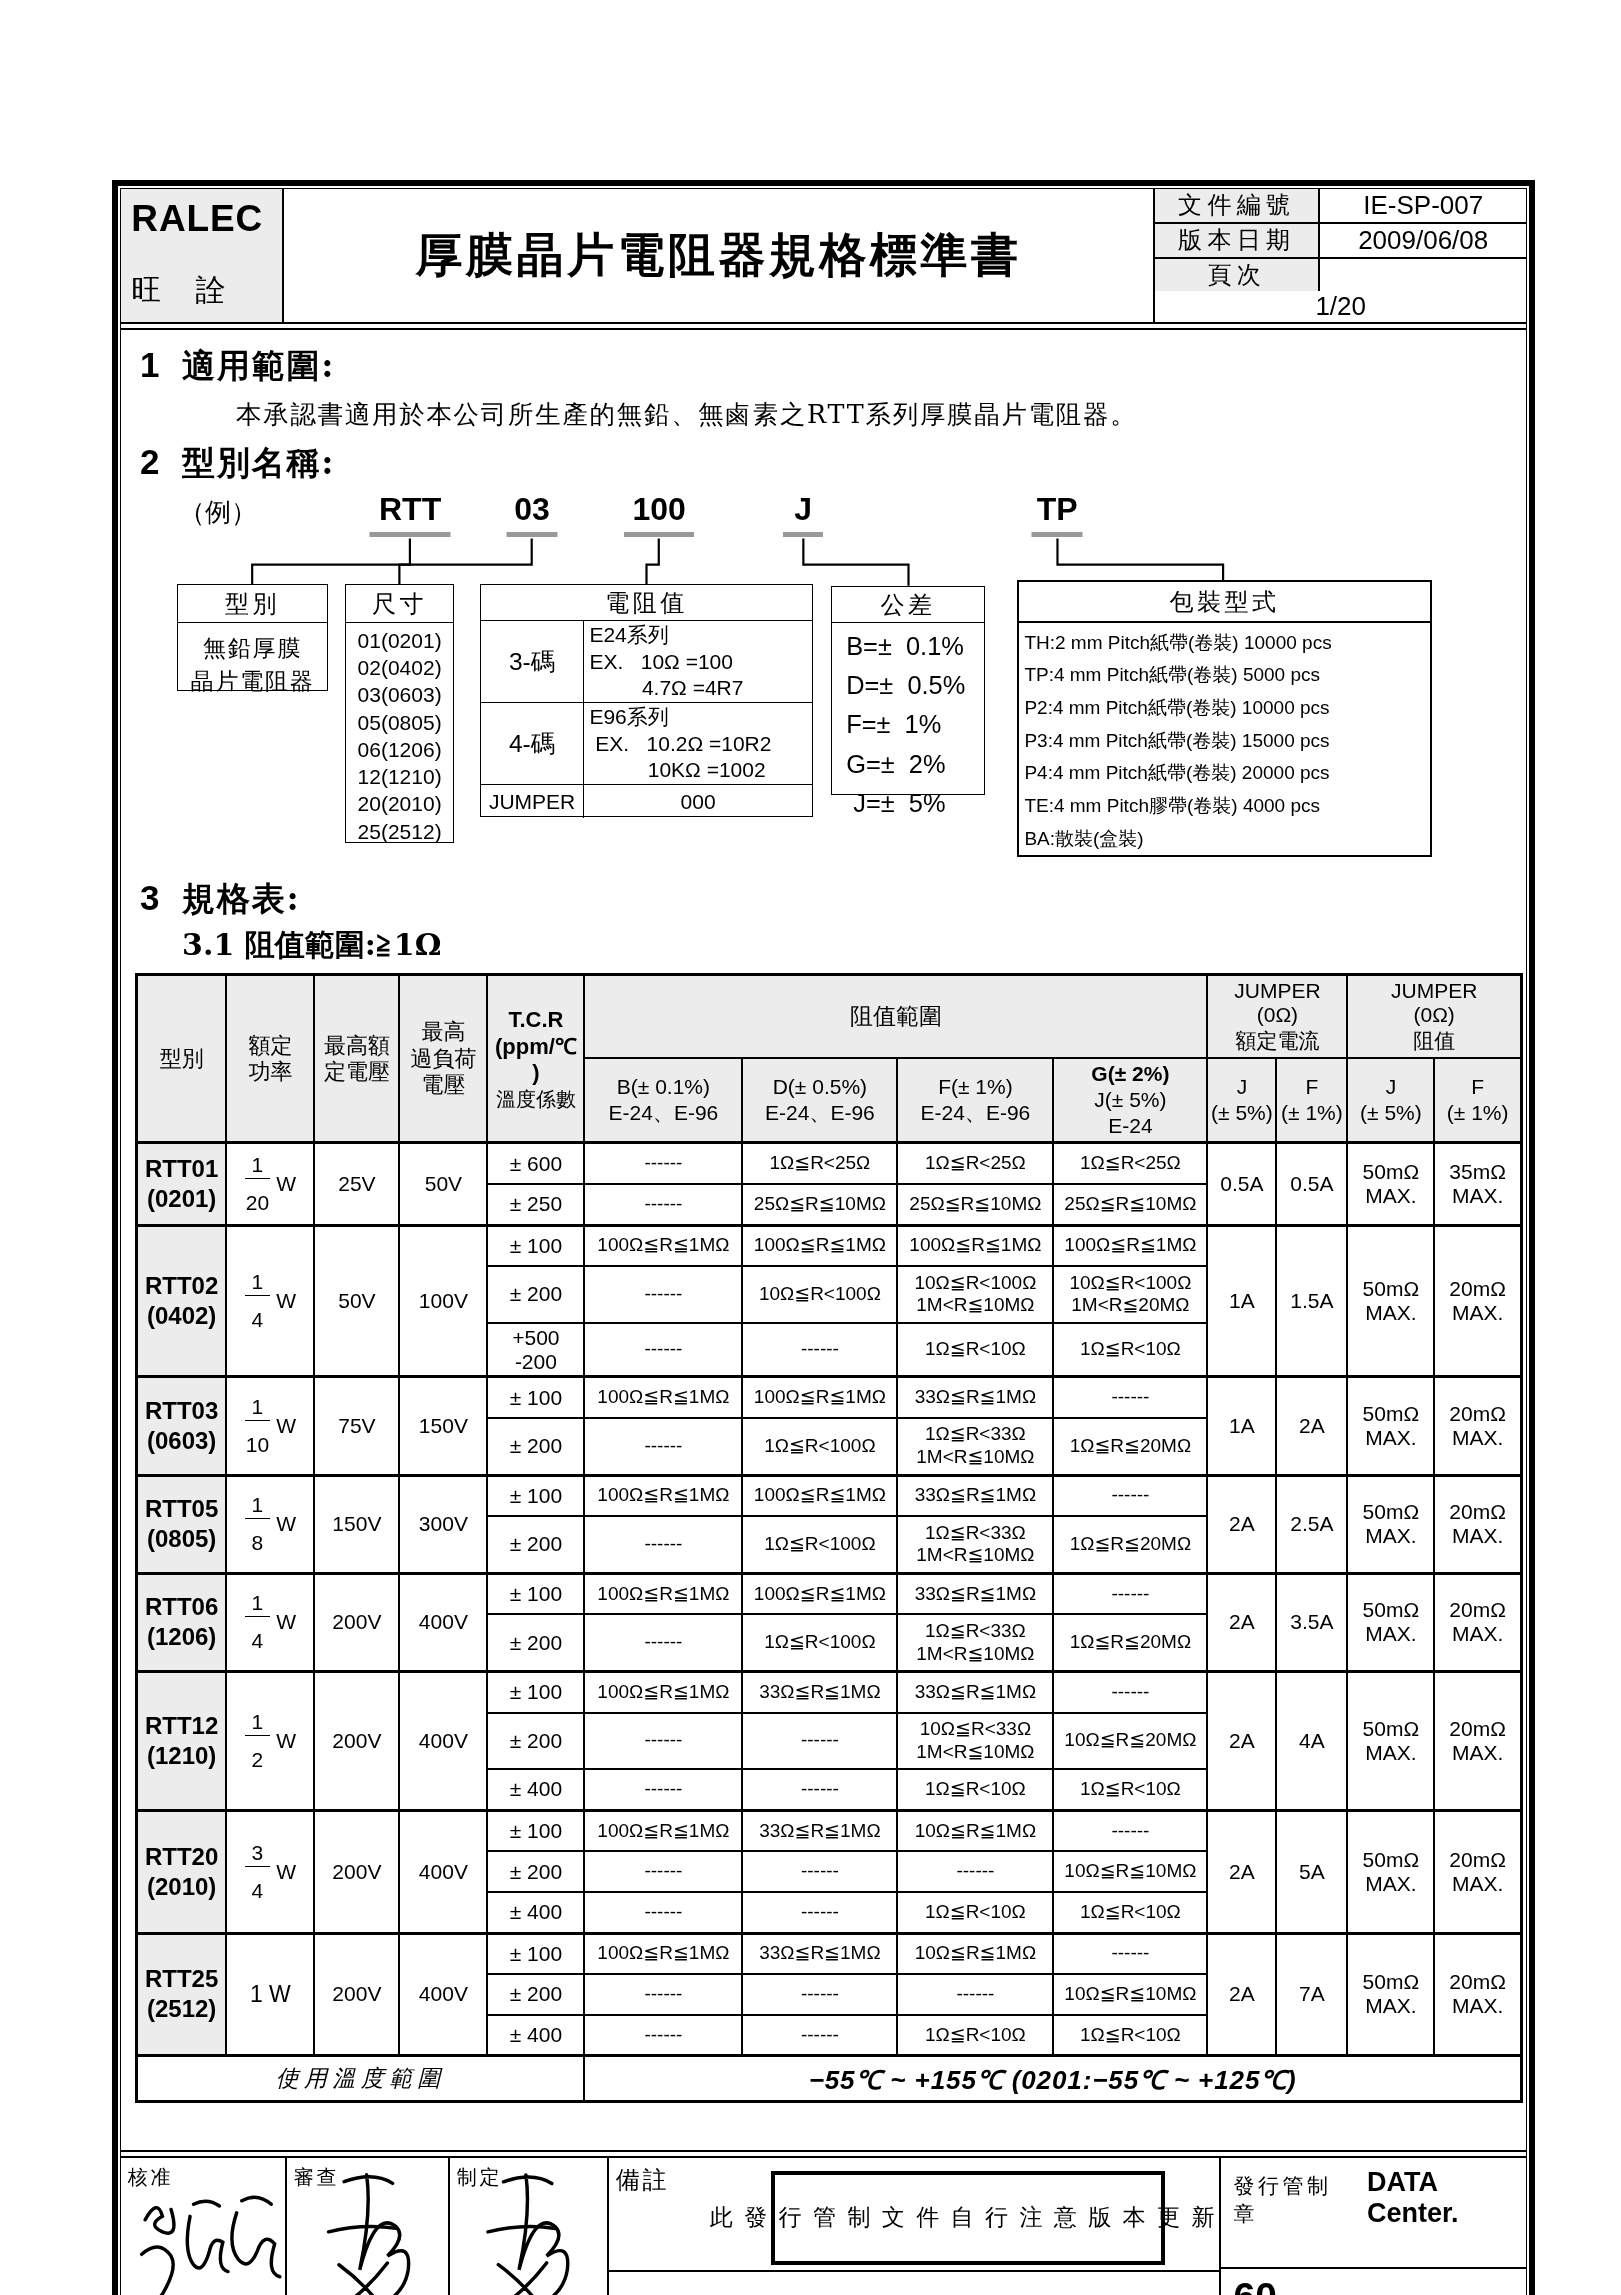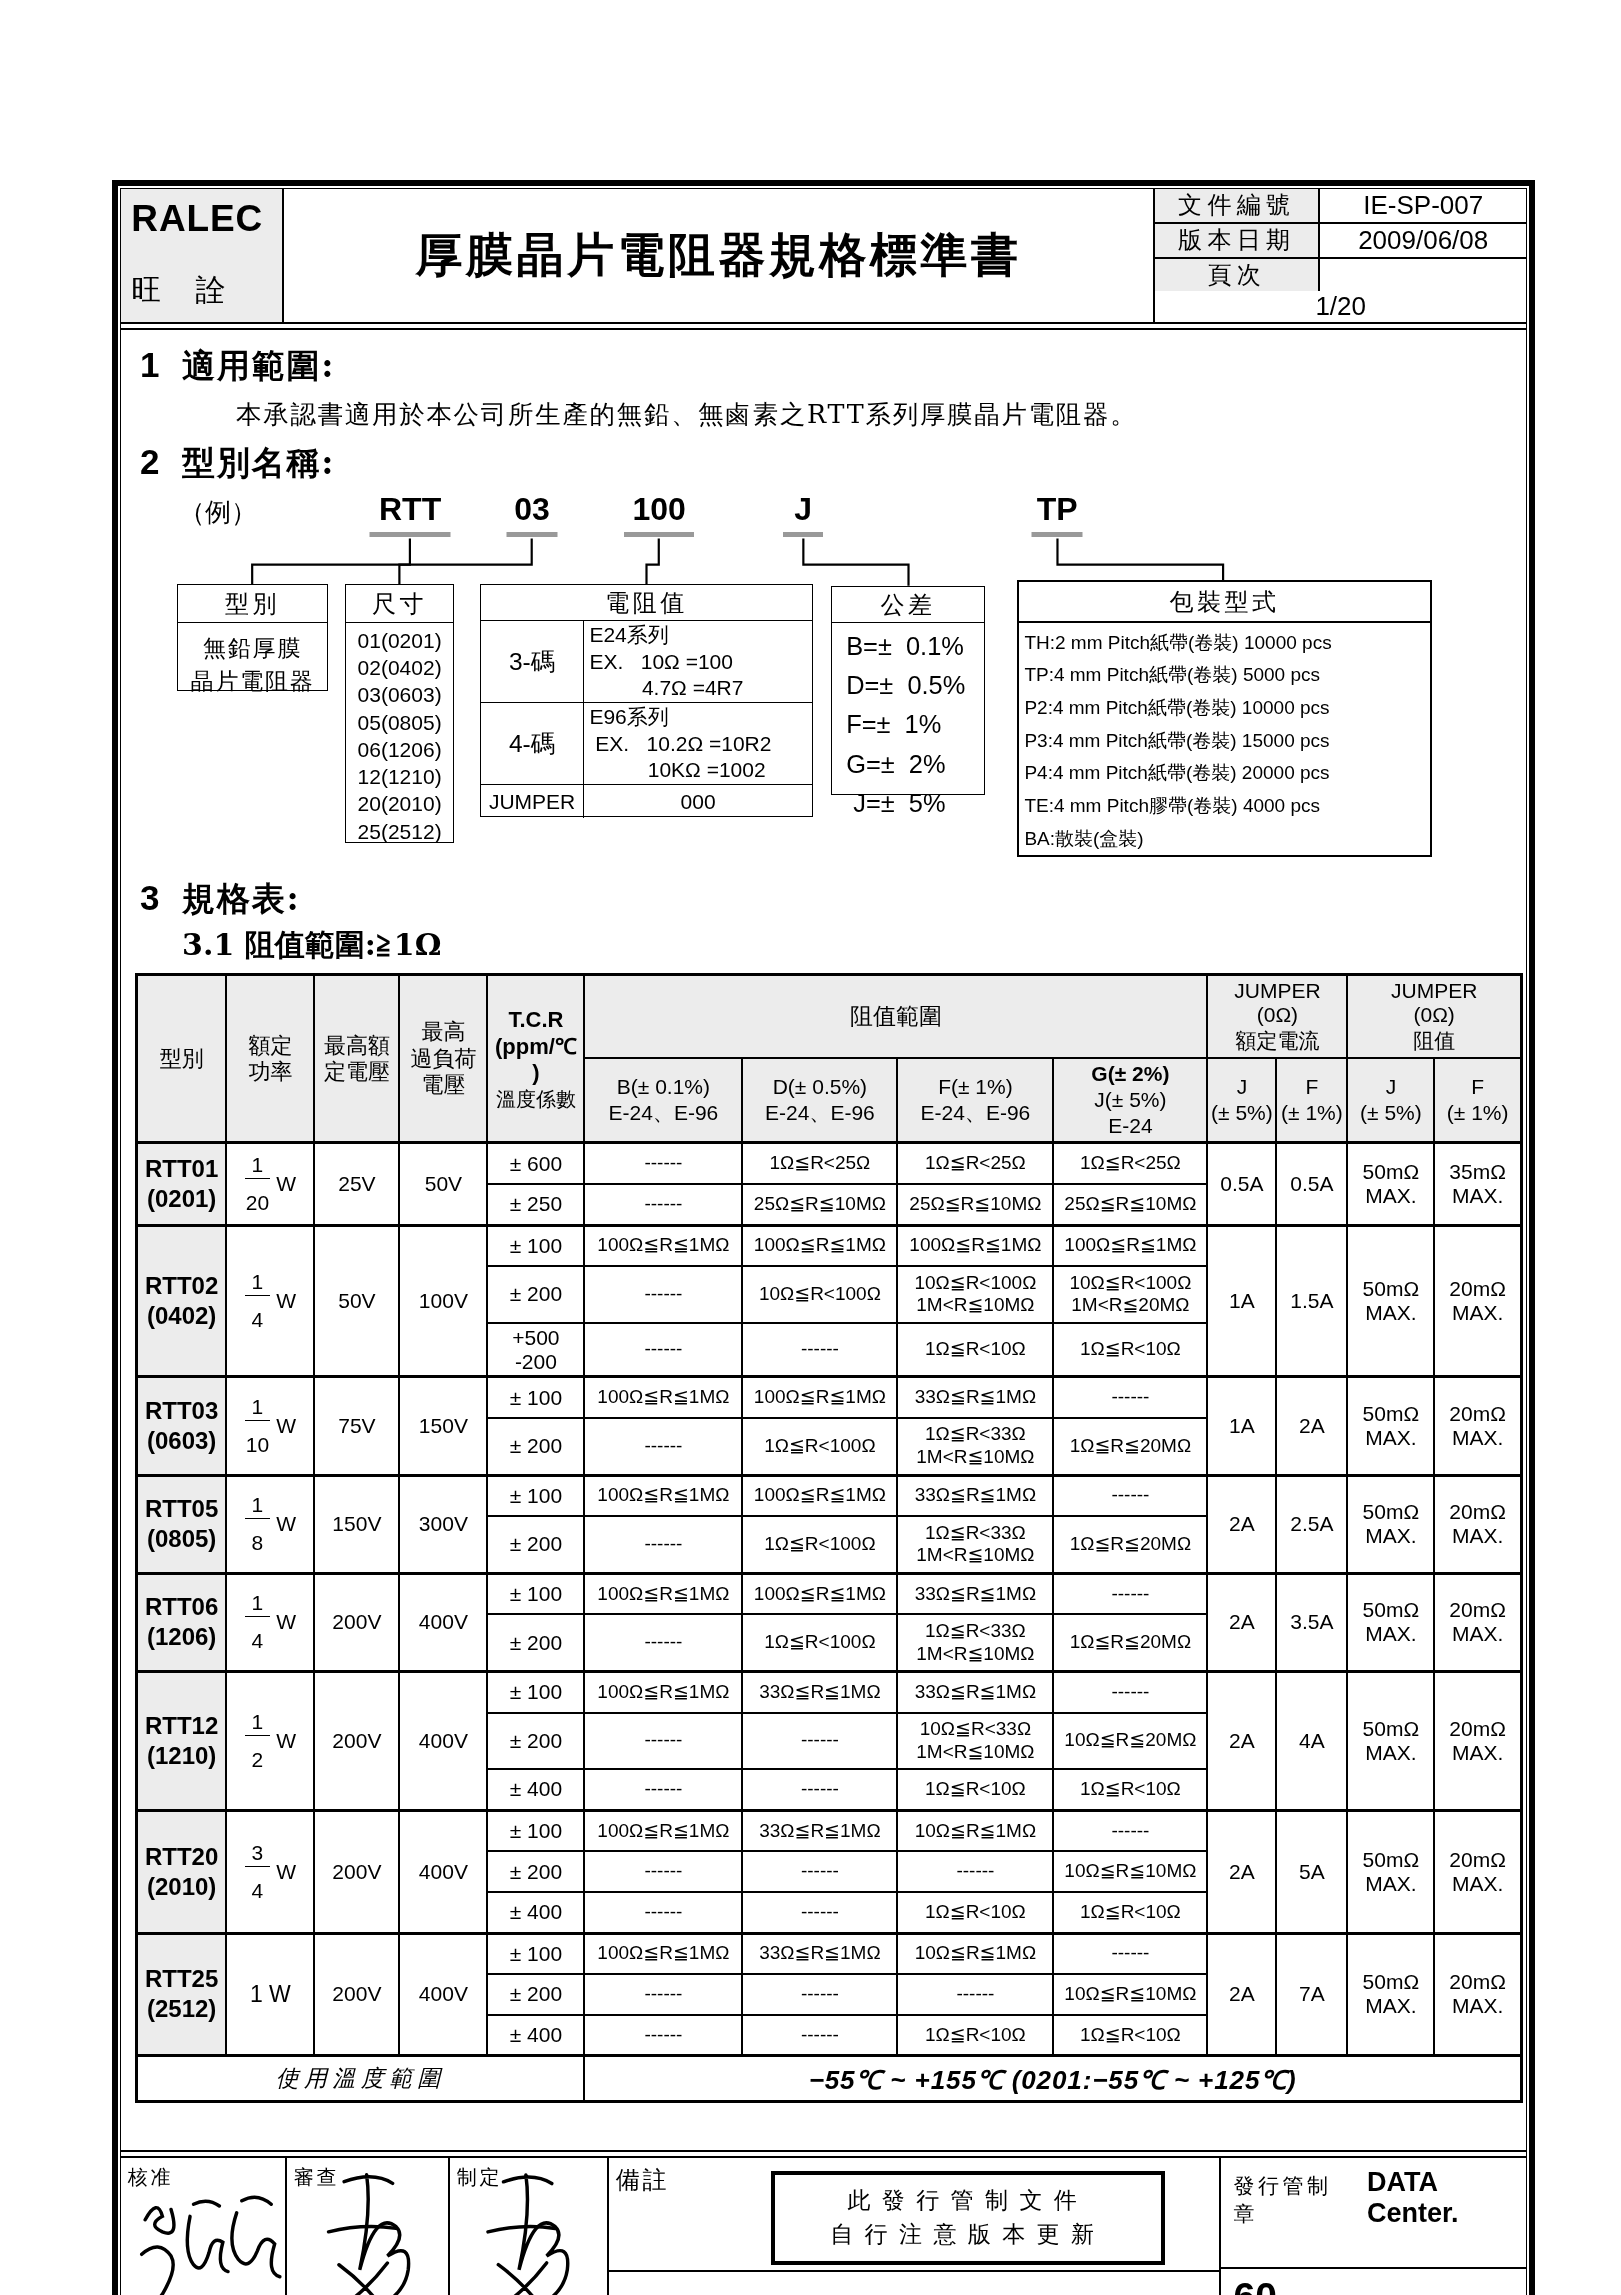--- a/index.html
+++ b/index.html
@@ -86,21 +86,21 @@
   .fdbl{height:4.4px;border-bottom:2.6px solid #000;border-top:2.6px solid #000;margin-top:47px;}
   .footer{display:flex;height:165px;}
   .fcell{border-right:2.6px solid #000;box-sizing:border-box;position:relative;}
   .fc1{width:166px;} .fc2{width:163px;} .fc3{width:159px;}
   .fc4{flex:1;display:flex;flex-direction:column;}
   .fc5{width:305px;border-right:none;display:flex;flex-direction:column;}
   .flabel{position:absolute;left:7px;top:5.3px;font-size:20px;letter-spacing:2.6px;}
   .sig{position:absolute;left:0;top:0;width:100%;height:100%;}
   .fc4-top{flex:1;position:relative;border-bottom:2.6px solid #000;}
   .stamp{position:absolute;left:162px;top:12.3px;width:386px;height:86px;border:4.4px solid #000;
-         display:flex;flex-direction:column;align-items:center;justify-content:center;}
+         display:flex;flex-direction:row;align-items:center;justify-content:center;}
   .stamp-line{font-size:23px;letter-spacing:11.4px;line-height:1.45;white-space:nowrap;}
   .fc4-bot{height:51px;display:flex;align-items:center;justify-content:center;}
   .fc5-top{flex:1;border-bottom:2.6px solid #000;padding:8.8px 0 0 12.3px;display:flex;gap:18px;align-items:flex-start;}
   .issue-label{font-size:21px;letter-spacing:3.5px;padding-top:5.3px;}
   .issue-val{font-size:27px;font-weight:bold;}
   .fc5-bot{height:54px;display:flex;align-items:center;padding-left:12.3px;gap:8.8px;}
   .serial-val{font-size:39px;font-weight:bold;line-height:1;}
 </style>
 </head>
 <body>

